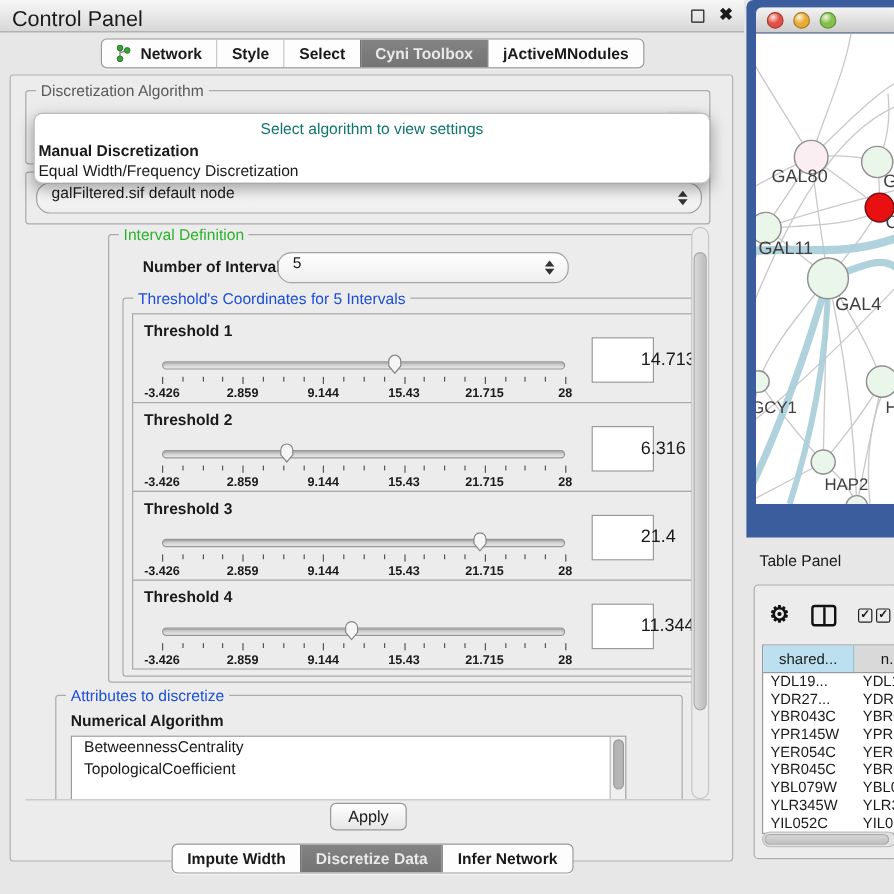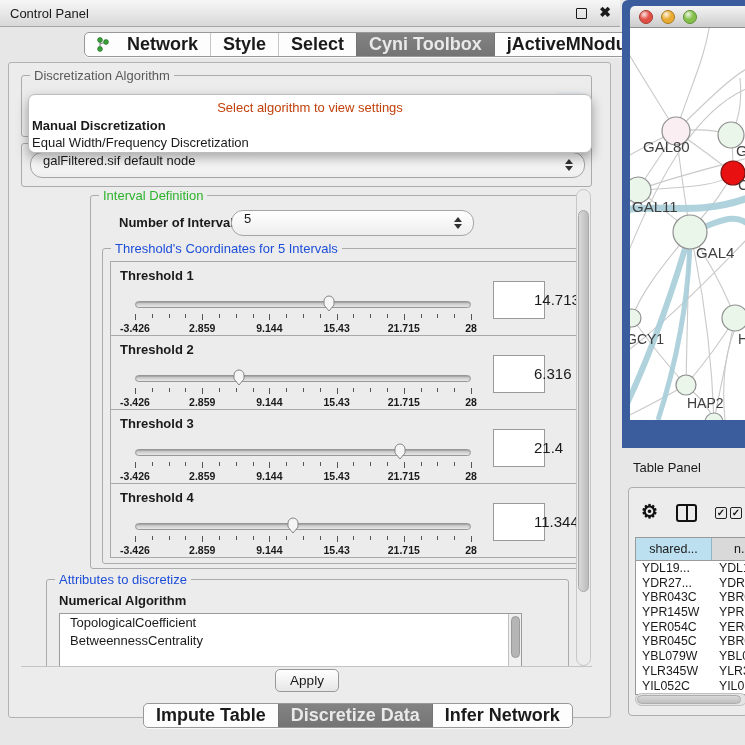--- a/index.html
+++ b/index.html
@@ -6,29 +6,29 @@
   html,body { width:745px; height:745px; }
   body {
     position:relative; overflow:hidden;
     background:#e7e7e7;
     font-family:"Liberation Sans", sans-serif;
     color:#1a1a1a;
   }
   
   .titlebar { position:absolute; left:0; top:0; width:620px; height:27px;
     background:linear-gradient(#f7f7f7,#d8d8d8); border-bottom:1px solid #a6a6a6; }
-  .titlebar .wtitle { position:absolute; left:10px; top:6px; font-size:13px; }
+  .titlebar .wtitle { position:absolute; left:10px; top:6px; font-size:18px; }
   .float-btn { position:absolute; right:33px; top:8px; width:11px; height:11px; border:1.5px solid #1a1a1a; border-radius:1px; }
   .close-btn { position:absolute; right:9px; top:4px; font-size:14px; font-weight:bold; }
 
   .tabgroup { position:absolute; display:flex; background:#fdfdfd; border:1px solid #989898;
     border-radius:5px; overflow:hidden; height:25px; box-shadow:0 1px 0 rgba(255,255,255,.7); }
   #tabs-top { left:84px; top:32px; }
   #tabs-bottom { left:143px; top:703px; }
-  .tab { display:flex; align-items:center; gap:18px; padding:0 12px; font-size:18px; font-weight:bold; border-left:1px solid #c6c6c6; white-space:nowrap; }
+  .tab { display:flex; align-items:center; gap:8px; padding:0 12px; font-size:13px; font-weight:bold; border-left:1px solid #c6c6c6; white-space:nowrap; }
   .tab:first-child { border-left:none; }
   .tab.sel { background:linear-gradient(#838383,#747474); color:#e9e9e9; border-left-color:#747474; }
   .tab.sel + .tab { border-left-color:#747474; }
 
   .main-panel { position:absolute; left:8px; top:62px; width:603px; height:656px;
     background:#ececec; border:1px solid #b2b2b2; border-radius:3px; }
 
   .group { position:absolute; border:1px solid #ababab; border-radius:3px; }
   .gtitle { position:absolute; top:-8px; left:8px; background:#ececec; padding:0 4px; font-size:13px; white-space:nowrap; }
   .gtitle.green { color:#2cb42c; }
@@ -37,21 +37,21 @@
 
   #algo-group { left:12px; top:12px; width:571px; height:62px; }
   .combo-focus { position:absolute; right:3px; top:20px; width:34px; height:27px; background:#fff;
     border:2px solid #74a7db; border-radius:7px; box-shadow:0 0 4px #74a7db;
     display:flex; flex-direction:column; align-items:center; justify-content:center; gap:2px; }
 
   
   #algo-popup { position:absolute; left:6px; top:18px; width:564px; height:59px; z-index:20;
     background:#fff; border:1px solid #bdbdbd; border-radius:7px;
     box-shadow:0 5px 12px rgba(0,0,0,.35); overflow:hidden; }
-  #popup-prompt { text-align:center; color:#c2410c; font-size:13px; padding-top:5px; height:22px; }
+  #popup-prompt { text-align:center; color:#0f766e; font-size:13px; padding-top:5px; height:22px; }
   .popup-item { font-size:13px; padding:0 3px; height:17px; line-height:17px; }
   .popup-item.hl { font-weight:bold; }
 
   #tabledata-group { left:12px; top:80px; width:571px; height:44px; }
   .mac-combo { position:absolute; background:linear-gradient(#ffffff,#eeeeee); border:1px solid #a5a5a5;
     border-radius:12px; height:26px; font-size:13px; display:flex; padding:0 12px; }
   .combo-arrows { position:absolute; right:11px; top:50%; transform:translateY(-50%);
     display:flex; flex-direction:column; gap:2px; align-items:center; }
   .arr-up { width:0; height:0; border-left:4px solid transparent; border-right:4px solid transparent; border-bottom:5px solid #333; }
   .arr-dn { width:0; height:0; border-left:4px solid transparent; border-right:4px solid transparent; border-top:5px solid #333; }
@@ -358,40 +358,40 @@
             </div>
           </div>
       </div>
     </div>
 
     <div class="group" id="attrs-group">
       <span class="gtitle blue">Attributes to discretize</span>
       <span id="attrs-label">Numerical Algorithm</span>
       <div id="attrs-list">
         <div id="attrs-items">
+            <div class="attr-item">BetweennessCentrality</div>
             <div class="attr-item">TopologicalCoefficient</div>
-            <div class="attr-item">BetweennessCentrality</div>
           </div>
         <div class="list-scroll">
             <div class="thumb"></div>
           </div>
       </div>
     </div>
   </div>
   <div id="vp-divider"></div>
   <div id="v-scroll">
       <div class="thumb"></div>
     </div>
 
   <div id="apply-btn">Apply</div>
 </div>
 
 <div class="tabgroup" id="tabs-bottom">
     <div class="tab">
-      <span>Impute Table</span>
+      <span>Impute Width</span>
     </div>
     <div class="tab sel">
       <span>Discretize Data</span>
     </div>
     <div class="tab">
       <span>Infer Network</span>
     </div>
   </div>
 
 <div id="net-window">

